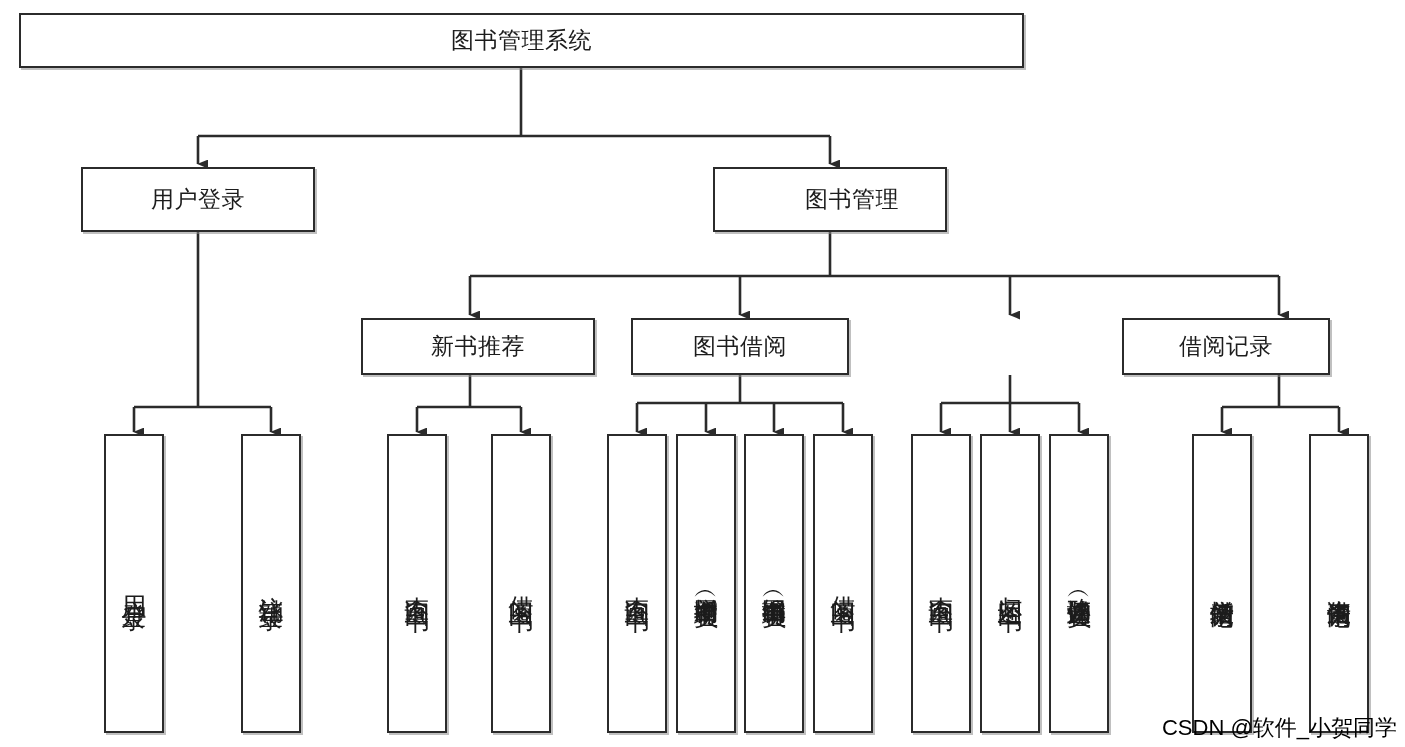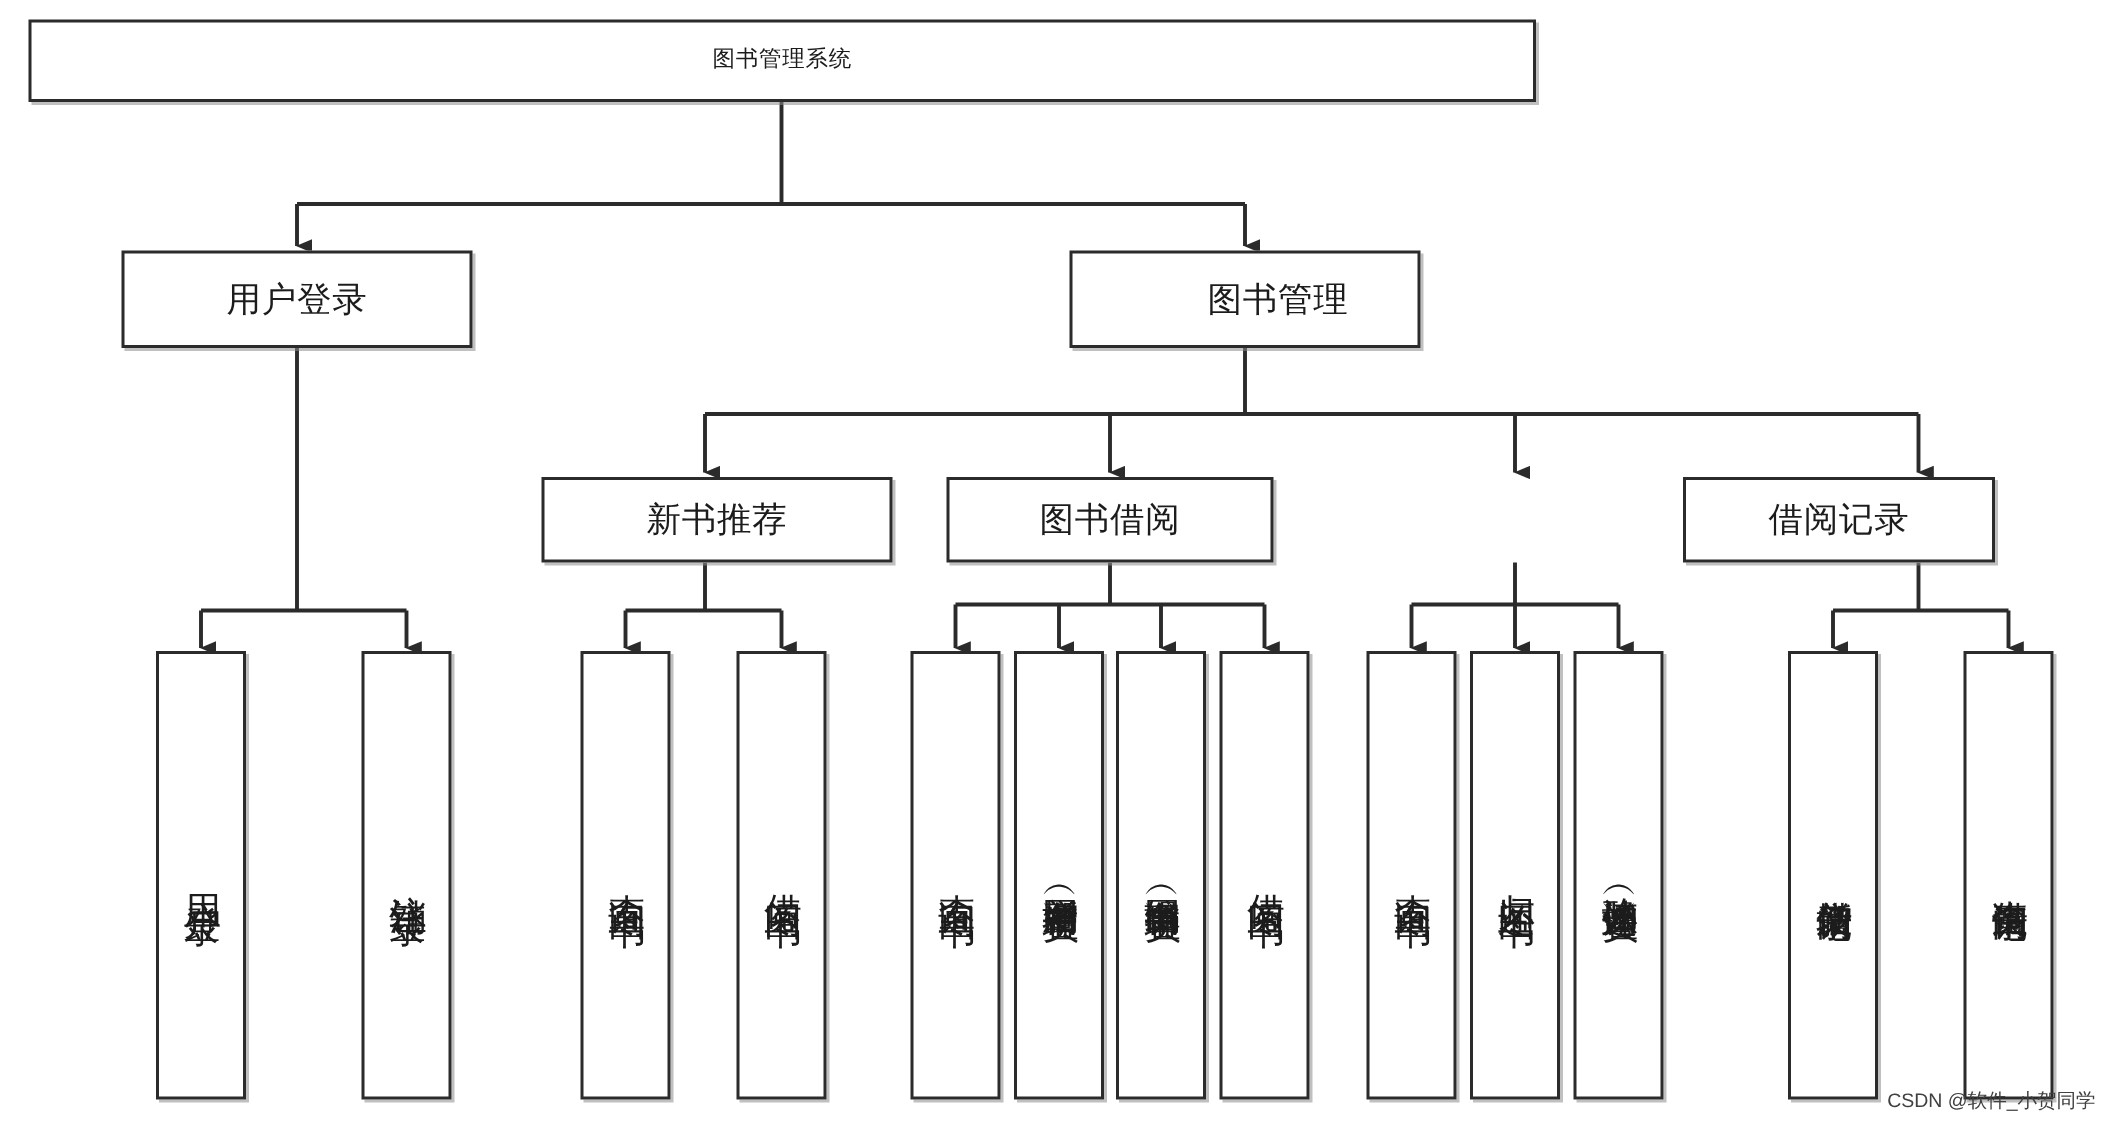--- a/index.html
+++ b/index.html
@@ -43,21 +43,21 @@
     line-height: 1.12;
     white-space: pre;
     user-select: none;
   }
   
   .node.h .node-label {
     font-size: 23px;
     letter-spacing: 0.5px;
   }
   .node.root .node-label {
-    font-size: 15px;
+    font-size: 23px;
   }
   
   .node.v {
     align-items: center;
     justify-content: center;
     padding: 6px 0;
   }
   .node.v .node-label {
     writing-mode: vertical-rl;
     text-orientation: upright;
@@ -67,22 +67,22 @@
     max-height: 100%;
   }
   .node.v.tall-text .node-label {
     font-size: 24px;
     letter-spacing: 1px;
   }
   .watermark {
     position: absolute;
     right: 8px;
     bottom: 4px;
-    font-size: 13px;
-    color: #404040;
+    font-size: 22px;
+    color: #000000;
     z-index: 5;
     user-select: none;
     white-space: nowrap;
   }
 </style>
 </head>
 <body>
 
 <div id="diagram-root">
 

